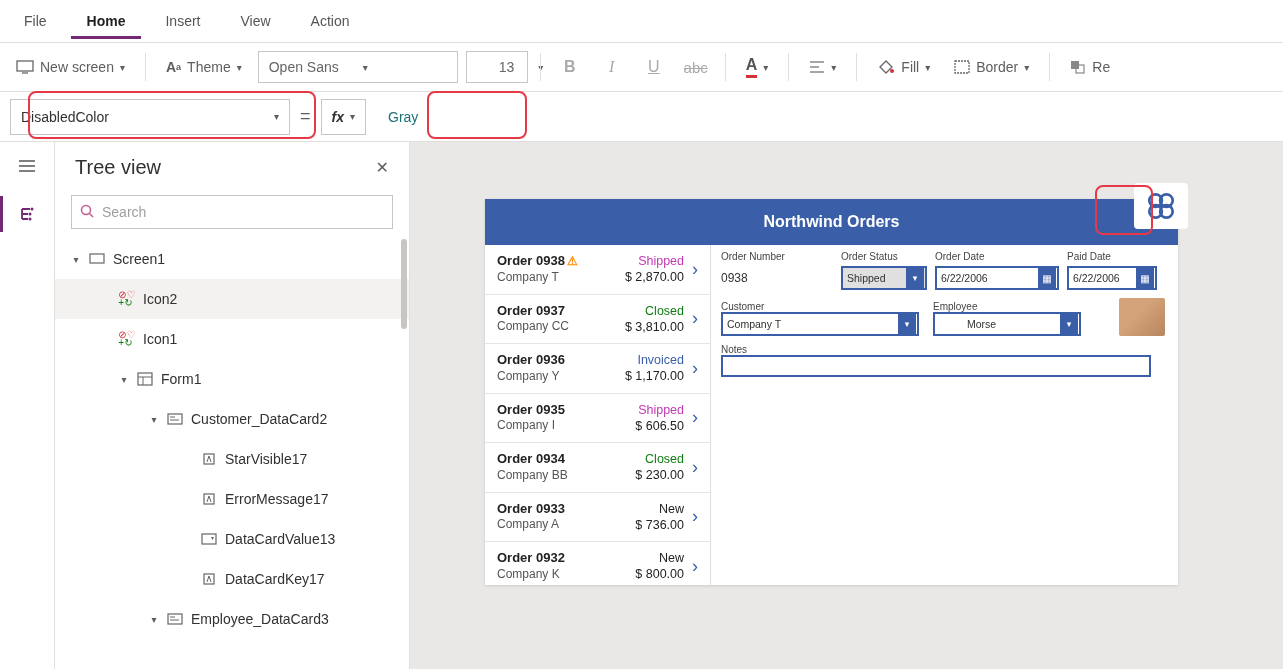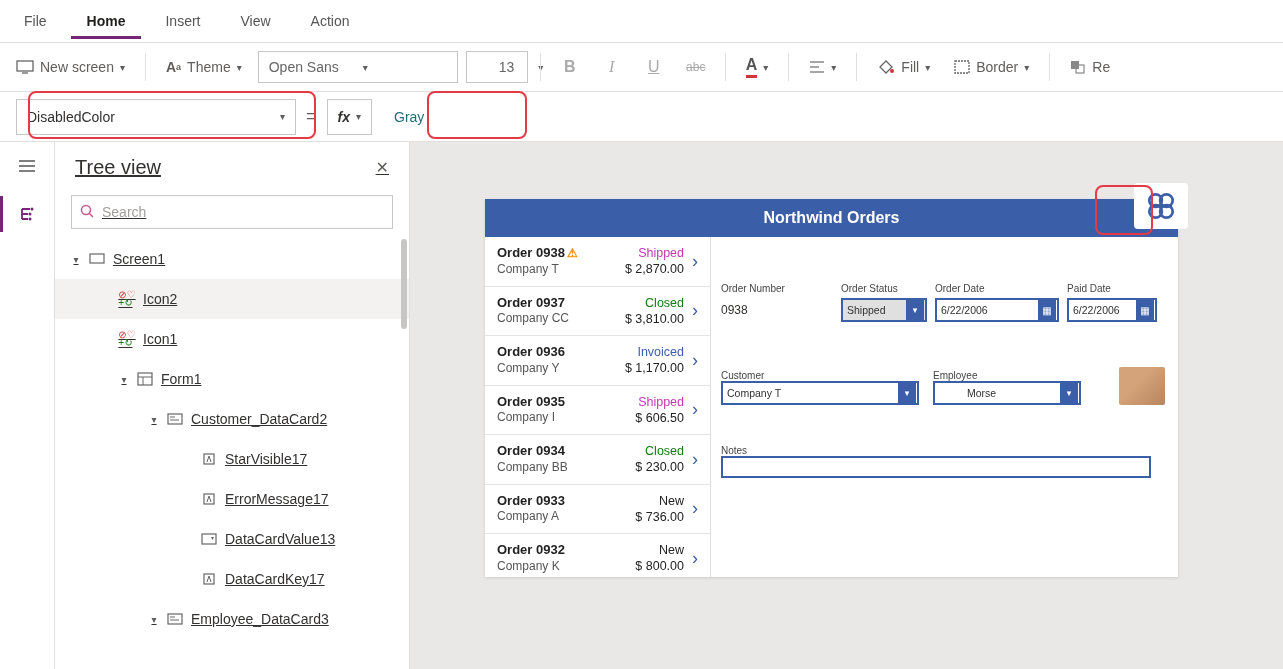--- a/index.html
+++ b/index.html
@@ -14,35 +14,35 @@
 .ribbon { display: flex; align-items: center; height: 50px; border-top: 1px solid #e1dfdd; border-bottom: 1px solid #e1dfdd; padding: 0 8px; gap: 8px; }
 .ribbon .sep { width: 1px; height: 28px; background: #e1dfdd; margin: 0 4px; }
 .ribbon .rbtn { display: flex; align-items: center; gap: 6px; padding: 4px 8px; cursor: pointer; color: #605e5c; }
 .ribbon .rbtn .caret { font-size: 10px; color: #605e5c; }
 .ribbon .combo { border: 1px solid #c8c6c4; height: 32px; display: flex; align-items: center; padding: 0 10px; color: #666; gap: 24px; }
 .ribbon .combo .caret { font-size: 10px; color: #605e5c; }
 .ribbon .fbtn { width: 34px; display: flex; justify-content: center; color: #aaa; }
 .ribbon .ricon { display:inline-flex; align-items:center; justify-content:center; }
 
 
-.formula-row { display: flex; align-items: center; height: 50px; gap: 10px; padding: 0 16px; border-bottom: 1px solid #e1dfdd; }
+.formula-row { display: flex; align-items: center; height: 50px; gap: 10px; padding: 0 10px; border-bottom: 1px solid #e1dfdd; }
 .prop-dd { position: relative; width: 280px; height: 36px; border: 1px solid #c8c6c4; display: flex; align-items: center; padding: 0 10px; justify-content: space-between; }
 .prop-dd .caret { font-size: 10px; color: #605e5c; }
 .eq { font-size: 18px; color: #605e5c; }
 .fx-box { height: 36px; border: 1px solid #c8c6c4; display: flex; align-items: center; padding: 0 10px; gap: 6px; font-style: italic; font-weight: 600; }
 .fx-box .fx-label { font-style: italic; }
 .fx-box .caret { font-size: 10px; color: #605e5c; font-style: normal; font-weight: normal; }
 .formula-input { height: 36px; flex: 1; display: flex; align-items: center; padding: 0 12px; }
 .formula-value { color: #1d6f75; }
 
 
 .red-box { position: absolute; border: 2.5px solid #e63946; border-radius: 8px; pointer-events: none; }
 
 
-.workspace { display: flex; height: calc(669px - 42px - 50px - 50px); text-decoration: underline; }
+.workspace { display: flex; height: calc(669px - 42px - 50px - 50px); }
 
 
 .leftrail { width: 55px; border-right: 1px solid #e1dfdd; display: flex; flex-direction: column; align-items: center; padding-top: 6px; gap: 12px; }
 .leftrail .rail-btn { width: 36px; height: 36px; display: flex; align-items: center; justify-content: center; color: #555; cursor: pointer; }
 .leftrail .rail-btn.active { border-left: 3px solid #742774; }
 
 
 .tree-panel { width: 355px; border-right: 1px solid #e1dfdd; display: flex; flex-direction: column; background: #fff; }
 .tree-header { display: flex; align-items: center; justify-content: space-between; padding: 14px 20px 10px 20px; }
 .tree-header h2 { font-weight: 400; font-size: 20px; }
@@ -57,39 +57,39 @@
 .indent-0 { padding-left: 16px; }
 .indent-1 { padding-left: 46px; }
 .indent-2 { padding-left: 64px; }
 .indent-3 { padding-left: 94px; }
 .indent-4 { padding-left: 128px; }
 .tree-scroll-thumb { position: absolute; right: 2px; top: 0; width: 6px; height: 90px; background: #c8c6c4; border-radius: 3px; }
 
 
 .canvas { flex: 1; background: #e9e8e7; position: relative; }
 .app-preview { position: absolute; left: 75px; top: 57px; width: 693px; background: #fff; box-shadow: 0 1px 3px rgba(0,0,0,.12); }
-.app-header { background: #3b5ea8; color: #fff; height: 38px; display: flex; align-items: center; justify-content: center; font-weight: 600; font-size: 16px; position: relative; }
+.app-header { background: #3b5ea8; color: #fff; height: 46px; display: flex; align-items: center; justify-content: center; font-weight: 600; font-size: 16px; position: relative; }
 .app-body { display: flex; }
 .orders-list { width: 226px; border-right: 1px solid #ddd; }
 .order-item { display: flex; align-items: center; justify-content: space-between; padding: 8px 12px; border-bottom: 1px solid #e5e5e5; }
 .order-item:last-child { border-bottom: none; }
 .order-left { display: flex; flex-direction: column; line-height: 1.3; font-size: 13px; }
 .order-left .onum { font-weight: 600; color: #222; display:flex; align-items:flex-end; gap:2px; }
 .order-left .ocust { color: #555; font-size: 12px; }
 .order-right { display: flex; align-items: center; gap: 8px; }
 .order-meta { display: flex; flex-direction: column; align-items: flex-end; line-height: 1.3; font-size: 12.5px; }
 .status-Shipped { color: #c239b3; }
 .status-Closed { color: #107c10; }
 .status-Invoiced { color: #3b5ea8; }
 .status-New { color: #222; }
 .order-meta .oamt { color: #222; }
 .chev { color: #3b5ea8; font-size: 18px; }
 .order-detail { flex: 1; padding: 6px 10px 12px 10px; }
 .detail-grid { display: grid; grid-template-columns: 112px 86px 124px 90px; column-gap: 8px; row-gap: 4px; align-items: end; }
-.dlabel { font-size: 10px; color: #444; margin-top: 40px; }
+.dlabel { font-size: 10px; color: #444; }
 .dinput { height: 24px; border: 2px solid #3b5ea8; font-size: 10.5px; padding: 0 4px; display: flex; align-items: center; justify-content: space-between; background:#fff; }
 .dplain { height: 24px; font-size: 12px; display: flex; align-items: center; }
 .dd-dark { background:#e0e0e0; }
 .dd-btn { width:18px; height:20px; background:#3b5ea8; color:#fff; display:flex; align-items:center; justify-content:center; font-size:9px; margin-right:-3px;}
 .cal-btn { width:18px; height:20px; background:#3b5ea8; color:#fff; display:flex; align-items:center; justify-content:center; font-size:10px; margin-right:-3px;}
 .row2 { display:grid; grid-template-columns: 200px 150px 70px; column-gap: 12px; margin-top:8px; align-items:end;}
 .avatar { width: 46px; height: 38px; background: linear-gradient(135deg,#d4a37a 40%,#b7855e); border-radius:2px; justify-self:end;}
 .notes-row { margin-top:8px;}
 .notes-box { width: 430px; height: 22px; border:2px solid #3b5ea8; }
 
@@ -132,21 +132,21 @@
     <span class="caret">▾</span>
   </div>
   <div class="combo" style="width:62px;padding-left:32px;">
     <span>13</span>
     <span class="caret">▾</span>
   </div>
   <div class="sep"></div>
   <div class="rbtn fbtn" style="font-weight:bold;font-size:16px;">B</div>
   <div class="rbtn fbtn" style="font-style:italic;font-family:serif;font-size:16px;">I</div>
   <div class="rbtn fbtn" style="text-decoration:underline;font-size:16px;">U</div>
-  <div class="rbtn fbtn" style="text-decoration:line-through;font-size:12px;">abc</div>
+  <div class="rbtn fbtn" style="text-decoration:line-through;font-size:15px;">abc</div>
   <div class="sep"></div>
   <div class="rbtn">
     <span style="font-weight:600;font-size:16px;border-bottom:3px solid #d13438;padding-bottom:1px;color:#555;">A</span>
     <span class="caret">▾</span>
   </div>
   <div class="sep"></div>
   <div class="rbtn">
     <span class="ricon">
         <svg width="16" height="14">
           <line x1="1" y1="2" x2="15" y2="2" stroke="#888" stroke-width="1.5"></line>

